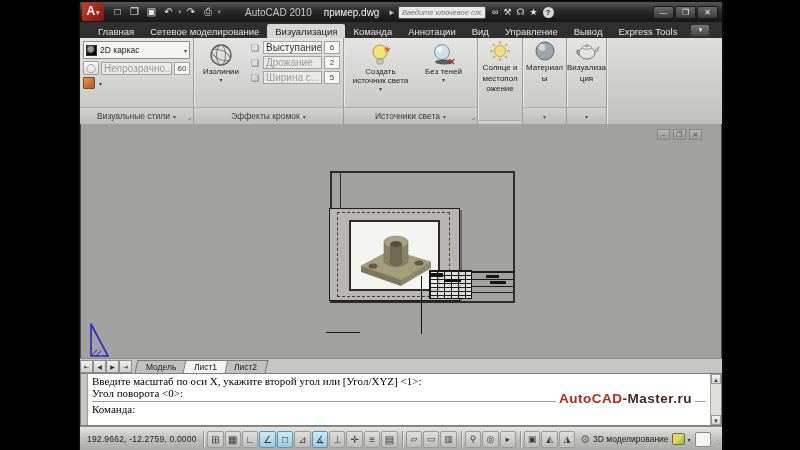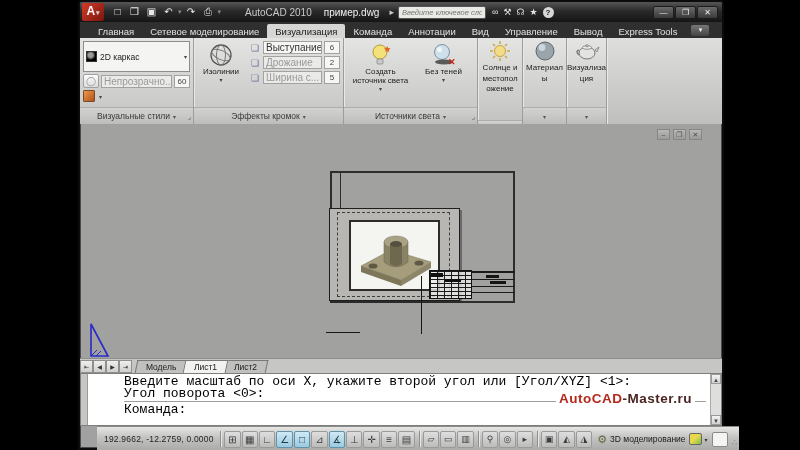--- a/index.html
+++ b/index.html
@@ -53,21 +53,21 @@
   .panel { position:relative; height:86px; border-right:1px solid #9c9c9c;
     box-shadow:1px 0 0 #e9e9e9; display:flex; flex-direction:column; }
   .pbody { flex:1; padding:3px 3px 0; }
   .pfoot { height:17px; background:linear-gradient(#d2d2d1,#bdbdbc);
     border-top:1px solid #adadac; display:flex; align-items:center; justify-content:center;
     gap:3px; font-size:8.5px; color:#3a3a3a; white-space:nowrap; }
   .pfoot .dd { font-size:6px; color:#555; }
   .launcher { position:absolute; right:2px; bottom:3px; font-size:7px; color:#555; }
 
   .vsrow { display:flex; align-items:center; gap:2px; margin-bottom:2px; }
-  .vs-drop { flex:1; height:31px; background:#f4f4f3; border:1px solid #8d8d8c;
+  .vs-drop { flex:1; height:18px; background:#f4f4f3; border:1px solid #8d8d8c;
     display:flex; align-items:center; font-size:8.5px; color:#222; padding:0 2px; gap:3px; }
   .vs-thumb { width:11px; height:11px; background:radial-gradient(circle at 40% 35%,#9a9a9a 0 28%,#000 62%); border:1px solid #333; }
   .vs-drop .dd { margin-left:auto; font-size:6px; color:#444; }
   .mini-btn { width:16px; height:14px; background:linear-gradient(#fcfcfc,#dcdcdc);
     border:1px solid #a0a0a0; border-radius:2px; font-size:9px; color:#888;
     text-align:center; line-height:12px; }
   .sunken { flex:1; height:13px; background:#eaeae9; border:1px solid #a2a2a1;
     font-size:10px; color:#9a9a9a; padding:0 2px; line-height:12px; white-space:nowrap; overflow:hidden; }
   .valbox { width:16px; height:13px; background:#f6f6f5; border:1px solid #a2a2a1;
     font-size:8px; color:#444; text-align:center; line-height:12px; }
@@ -128,33 +128,33 @@
     font-size:6px; color:#333; text-align:center; line-height:12px; }
   .stab { font-size:8.5px; color:#222; padding:1px 9px; border:1px solid #777;
     border-bottom:none; background:#c0c0bf; transform:skewX(-12deg); margin-left:-3px; height:13px; }
   .stab span { display:inline-block; transform:skewX(12deg); }
   .stab.active { background:#f2f2f0; position:relative; z-index:2; }
 
   
   .cmd { position:absolute; left:0; top:371px; width:642px; height:53px;
     background:#fff; border:1px solid #7e7e7d; display:flex; }
   .cmd-grip { width:7px; background:#c7c7c6; border-right:1px solid #9a9a99; }
-  .cmd-text { flex:1; padding:2px 4px 0; font-family:Liberation Mono, monospace;
-    font-size:13px; color:#000; line-height:11.5px; white-space:nowrap; overflow:hidden;margin-left:32px; }
+  .cmd-text { flex:1; padding:2px 4px 0; font-family:Liberation Serif, serif;
+    font-size:11px; color:#000; line-height:11.5px; white-space:nowrap; overflow:hidden; }
   .cmd-prompt { border-top:1px solid #9d9d9c; margin-top:2px; padding-top:2px; }
   .watermark { position:absolute; right:26px; top:16px; font-size:13.5px; font-weight:bold;
     letter-spacing:.5px; background:#fff; padding:1px 3px; }
   .wm1 { color:#b5281c; } .wm2 { color:#4a2420; }
   .cmd-scroll { width:11px; background:#dededd; border-left:1px solid #aaa;
     display:flex; flex-direction:column; justify-content:space-between; align-items:center; }
   .sc-btn { width:10px; height:10px; font-size:6px; color:#444; text-align:center;
     line-height:10px; background:linear-gradient(#f4f4f4,#d0d0d0); border:1px solid #9a9a9a; }
 
   
-  .status { position:absolute; left:17px; top:424px; width:642px; height:25px;
+  .status { position:absolute; left:0; top:424px; width:642px; height:25px;
     background:linear-gradient(#e6e6e5,#c2c2c1 45%,#a9a9a8); border-top:1px solid #8b8b8a;
     display:flex; align-items:center; font-size:8.5px; color:#1f1f1f; }
   .coords { margin-left:7px; width:118px; letter-spacing:.2px; }
   .st-sep { width:1px; height:16px; background:#8f8f8e; box-shadow:1px 0 0 #e8e8e7; margin:0 3px; }
   .tgl { width:17px; height:17px; border:1px solid #9a9a99; border-radius:2px;
     background:linear-gradient(#dedede,#bcbcbb); color:#3c3c3c; font-size:10px;
     text-align:center; line-height:15px; margin-right:1px; }
   .tgl.on { background:linear-gradient(#cfe9f5,#9cc9de); border-color:#5f93ab; color:#1d3d4d; }
   .tgl.sm { font-size:9px; }
   .ws { display:flex; align-items:center; gap:3px; margin-left:4px; }

